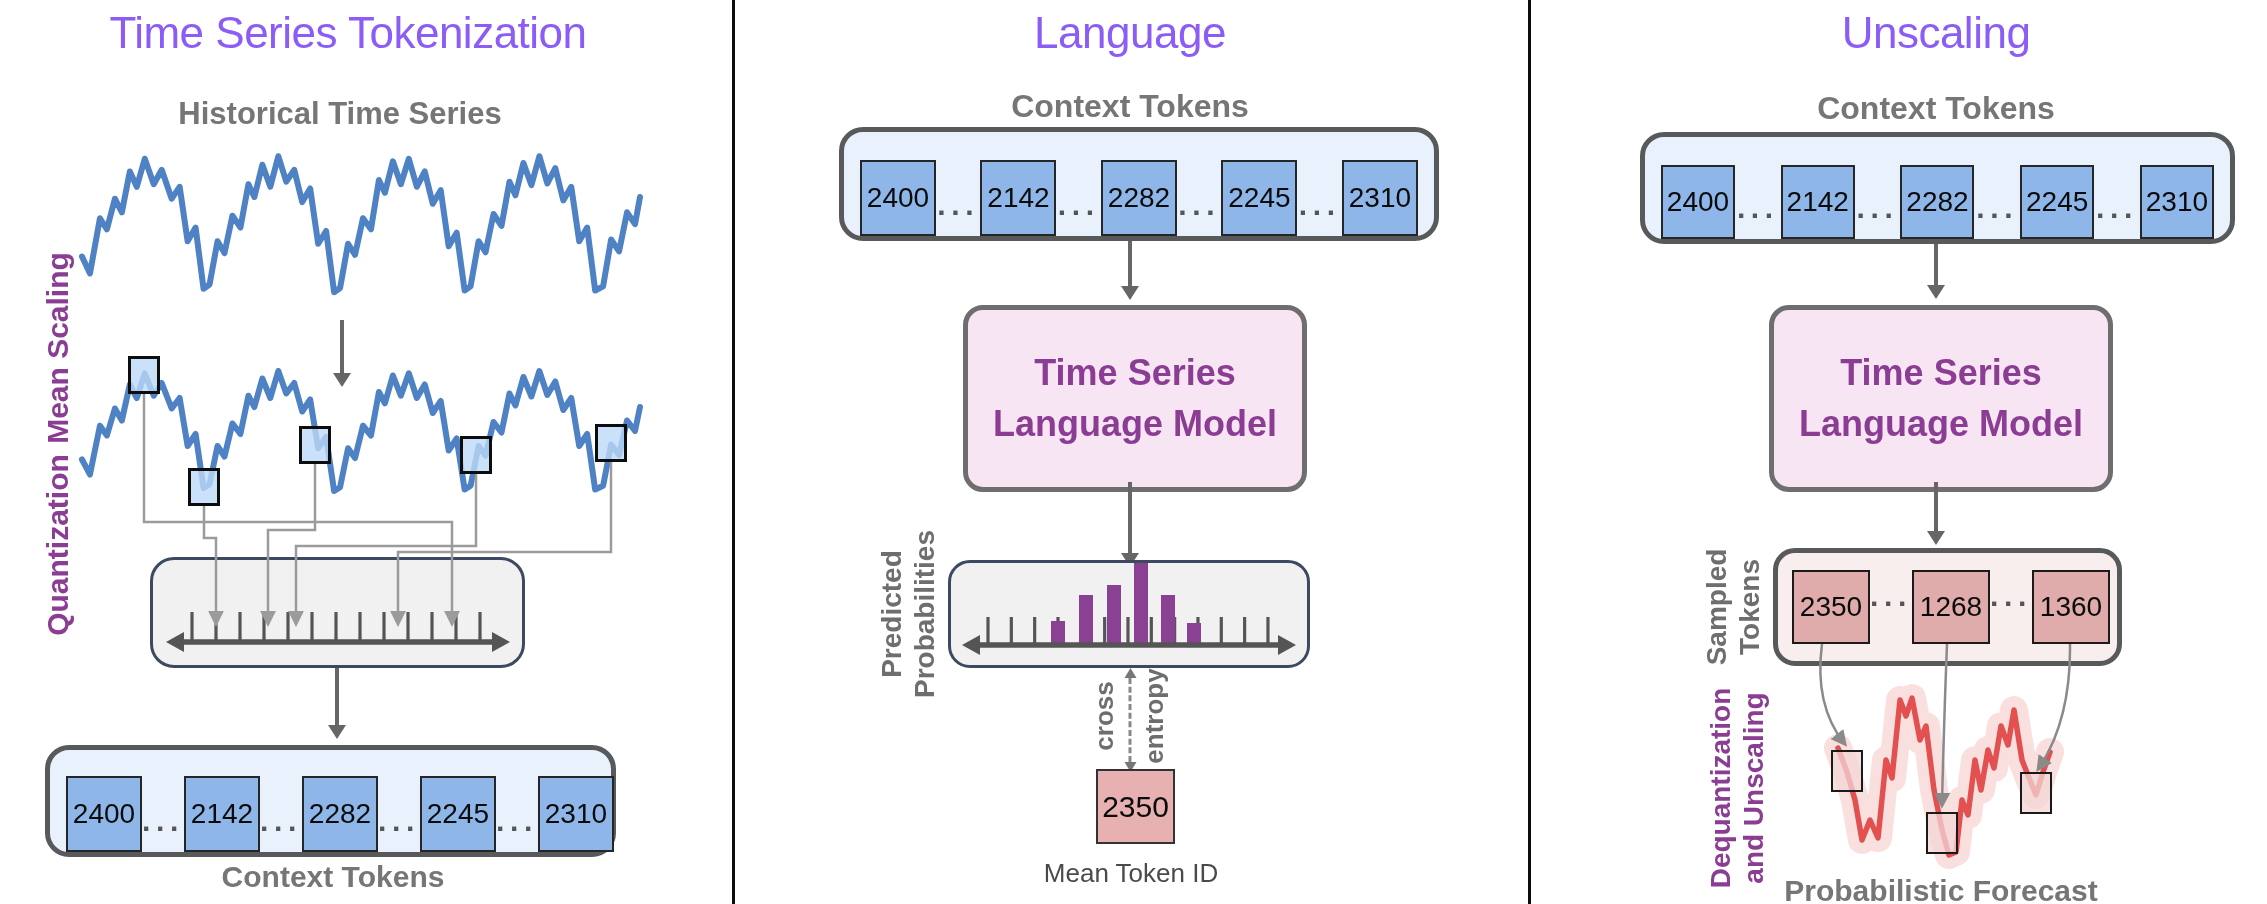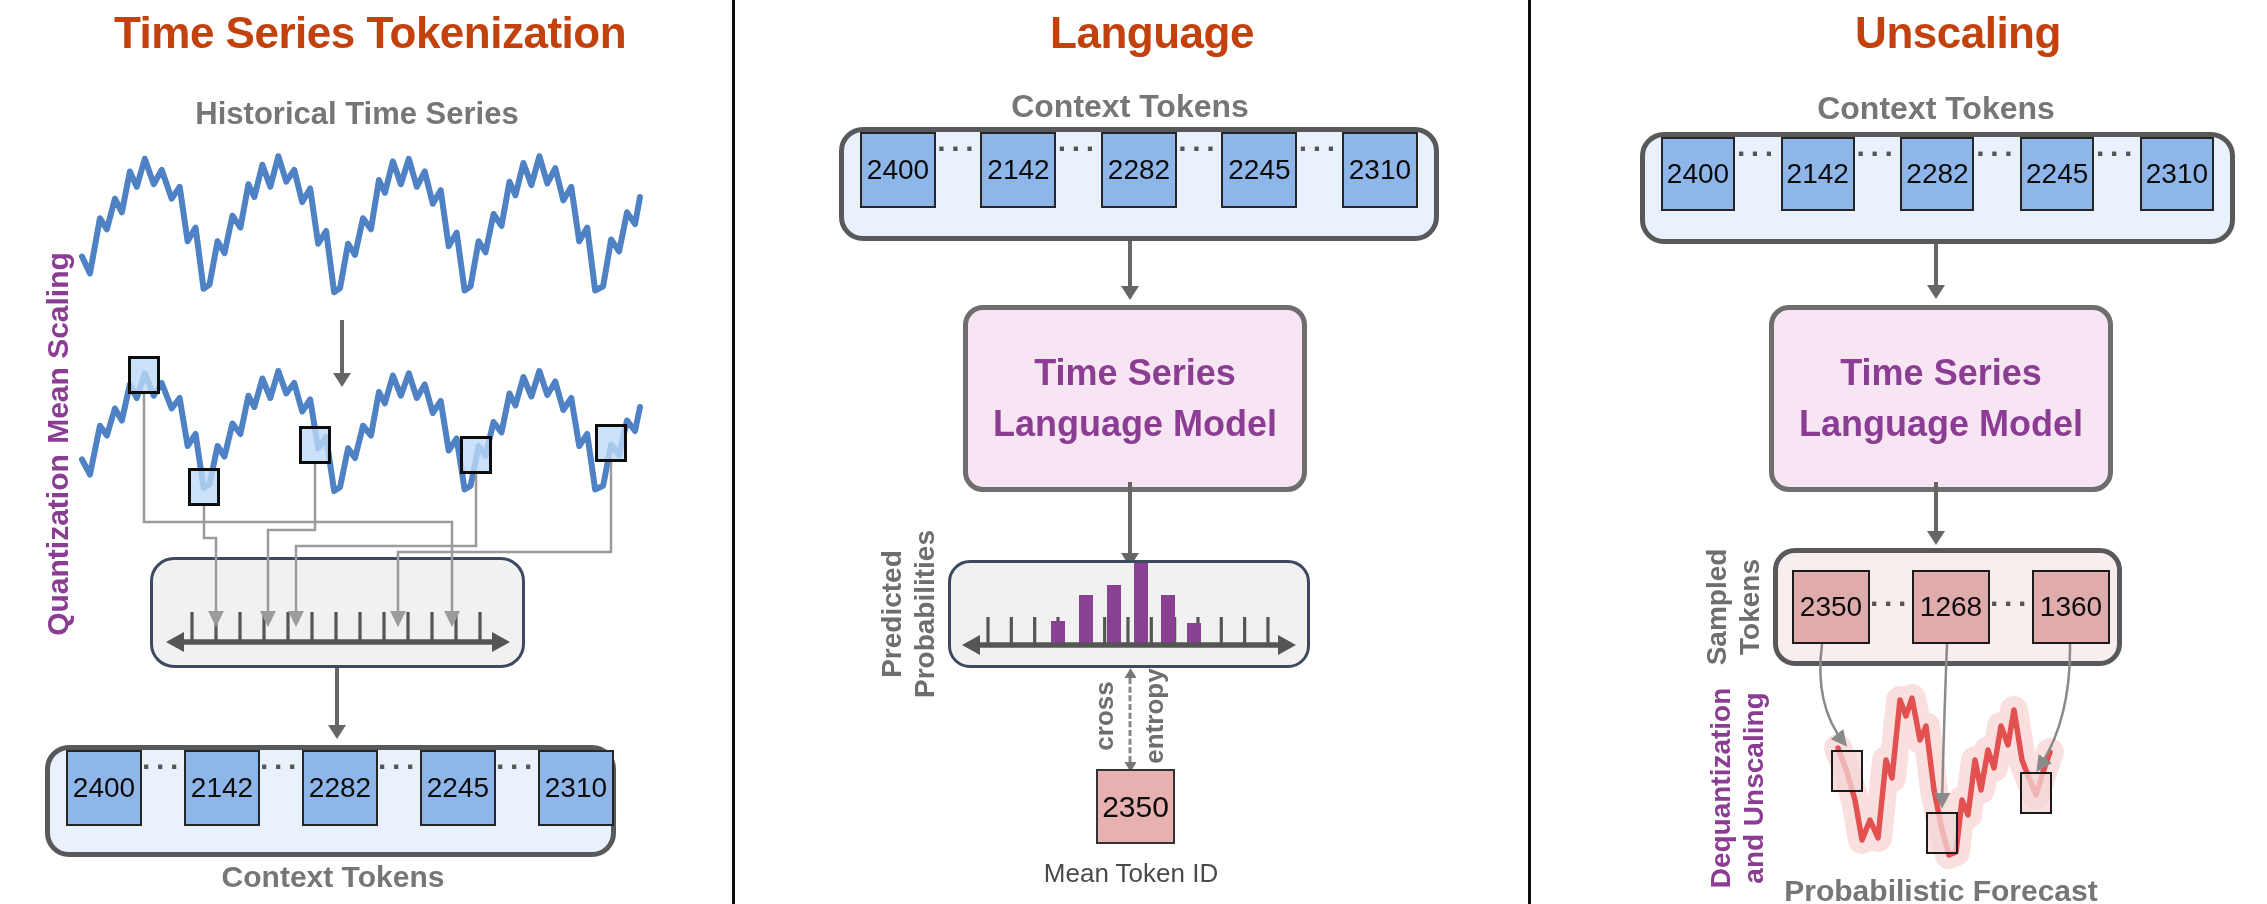--- a/index.html
+++ b/index.html
@@ -3,31 +3,31 @@
 <meta charset="utf-8">
 <style>
   html,body{margin:0;padding:0;background:#ffffff;}
   body{width:2267px;height:904px;position:relative;overflow:hidden;
        font-family:"Liberation Sans",sans-serif;color:#111;}
 
   
   .divider{position:absolute;top:0;bottom:0;width:3px;background:#0d0d0d;}
 
   
-  .panel-title{position:absolute;transform:translateX(-50%);font-size:44px;font-weight:bold;
-               letter-spacing:-0.5px;color:#c2410c;white-space:nowrap;margin-left:22px;}
+  .panel-title{position:absolute;transform:translateX(-50%);font-size:44px;font-weight:normal;
+               letter-spacing:-0.5px;color:#8b5cf6;white-space:nowrap;}
   .gray-label{position:absolute;transform:translateX(-50%);font-weight:bold;color:#767676;white-space:nowrap;}
   .vlabel{position:absolute;transform:translate(-50%,-50%) rotate(-90deg);font-weight:bold;
           white-space:nowrap;text-align:center;line-height:1.18;}
   .purple{color:#8a3d93;}
   .grayv{color:#6e6e6e;}
 
   
   .tok-container{position:absolute;background:#e9f1fc;border:5px solid #58595b;border-radius:24px;
-                 display:flex;align-items:flex-start;justify-content:space-between;
+                 display:flex;align-items:flex-end;justify-content:space-between;
                  padding:0 16px;box-sizing:border-box;}
   .tok{background:#8fb6e8;border:2.5px solid #262626;display:flex;align-items:center;justify-content:center;
        font-size:28px;color:#0b0b0b;flex:0 0 auto;}
   .dots{color:#555;font-size:30px;font-weight:bold;letter-spacing:4px;flex:0 0 auto;padding-bottom:6px;}
 
   
   .model-box{position:absolute;background:#f8e5f3;border:5px solid #6e6e6e;border-radius:20px;
              display:flex;align-items:center;justify-content:center;text-align:center;
              font-size:36px;font-weight:bold;color:#8a3d93;line-height:1.4;}
 
@@ -68,21 +68,21 @@
   .caption{position:absolute;transform:translateX(-50%);color:#4a4a4a;white-space:nowrap;}
   svg{position:absolute;overflow:visible;pointer-events:none;}
 </style>
 </head>
 <body>
 
 <div class="divider" style="left:732px;"></div>
 <div class="divider" style="left:1528px;"></div>
 
 <div class="panel-title" style="left:348px;top:8px;">Time Series Tokenization</div>
-<div class="gray-label" style="left:357px;top:96px;font-size:31px;">Historical Time Series</div>
+<div class="gray-label" style="left:340px;top:96px;font-size:31px;">Historical Time Series</div>
 
 <svg style="left:82px;top:146px;" width="558" height="170" viewBox="0 0 560 200" preserveAspectRatio="none">
   <path d="M0,130 L8,150 L18,85 L25,98 L33,62 L40,78 L48,30 L55,48 L63,15 L72,45 L80,28 L90,62 L98,48 L106,112 L114,96 L122,168 L128,163 L136,112 L143,126 L151,82 L159,96 L167,45 L173,60 L181,22 L189,48 L197,12 L205,42 L213,28 L221,66 L229,50 L237,115 L245,100 L253,172 L259,167 L267,115 L274,128 L282,85 L290,98 L298,40 L304,55 L312,18 L320,45 L328,15 L336,48 L344,30 L352,68 L360,52 L368,118 L376,102 L384,170 L390,165 L398,112 L405,125 L413,80 L421,94 L429,42 L435,58 L443,20 L451,46 L459,12 L467,44 L475,26 L483,64 L491,48 L499,112 L507,96 L515,170 L523,165 L531,110 L539,124 L547,78 L555,92 L560,60" fill="none" stroke="#4e82c4" stroke-width="6" stroke-linejoin="round" stroke-linecap="round" vector-effect="non-scaling-stroke"></path>
 </svg>
 
 <div class="vlabel purple" style="left:58px;top:348px;font-size:30px;">Mean Scaling</div>
 
 <div class="varrow" style="left:342px;top:320px;height:54px;"></div>
 
 <svg style="left:82px;top:362px;" width="558" height="150" viewBox="0 0 560 200" preserveAspectRatio="none">

